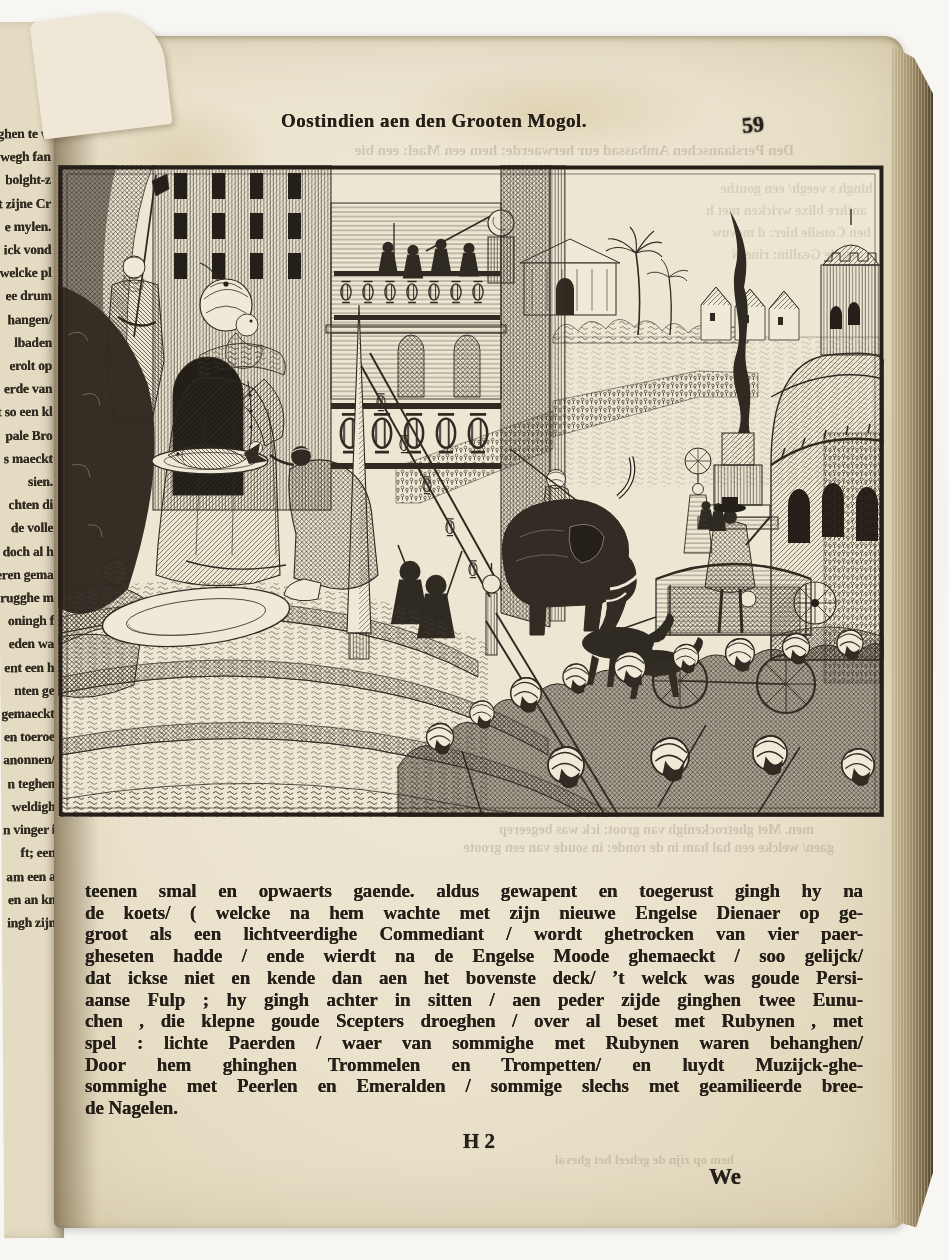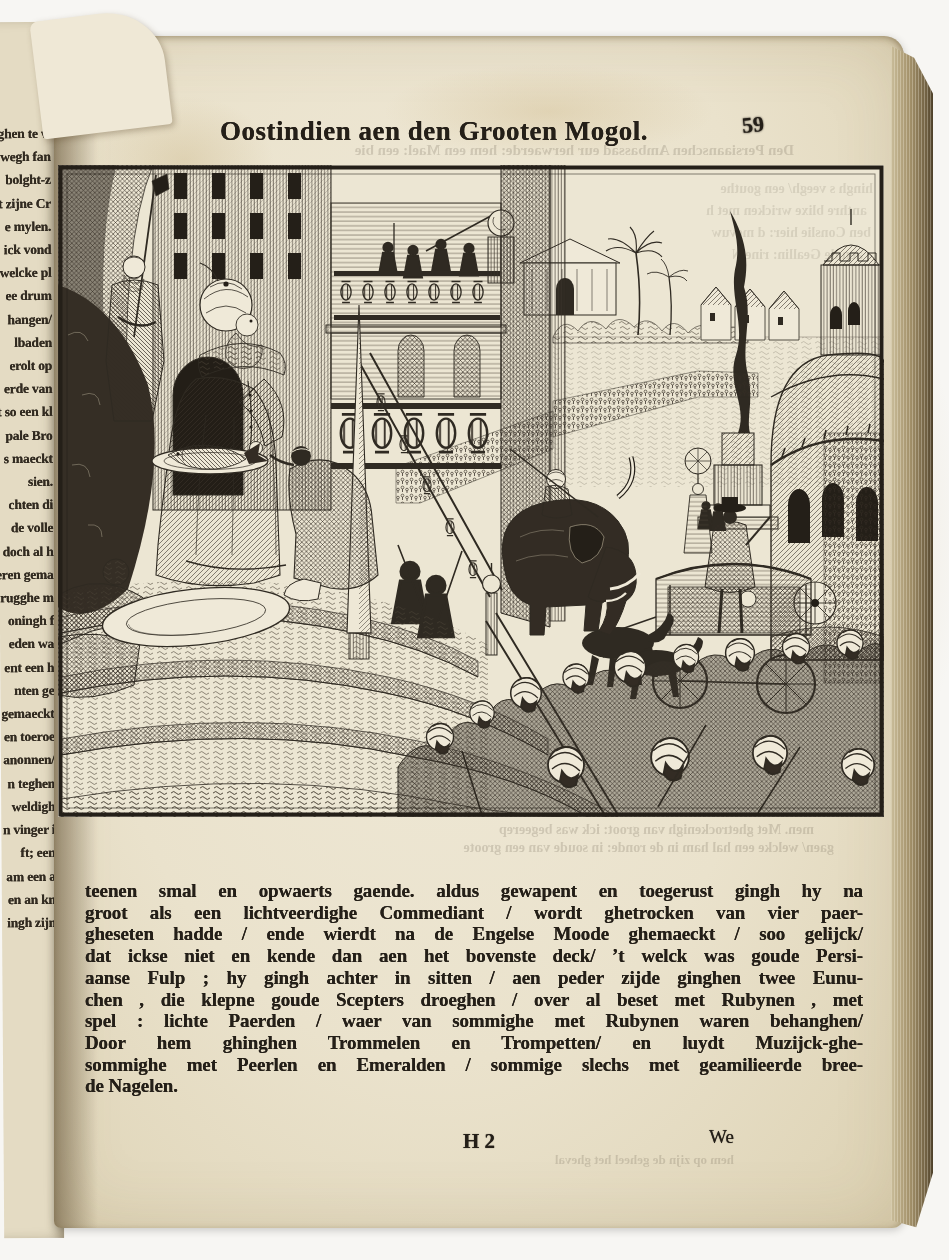--- a/index.html
+++ b/index.html
@@ -23,34 +23,34 @@
      background:repeating-linear-gradient(90deg,rgba(255,250,235,.28) 0 1px,transparent 1px 3px);}
   
   .page{left:54px;top:36px;width:850px;height:1192px;
      background:radial-gradient(ellipse at 45% 38%,#f0ead9 0%,#eae2cc 55%,#dcd1b2 100%);
      border-radius:5px 20px 12px 7px;
      box-shadow:0 2px 8px rgba(0,0,0,.2), inset 0 0 70px rgba(120,95,50,.16),
         inset 0 4px 8px -3px rgba(100,80,40,.45), inset -4px 0 8px -3px rgba(100,80,40,.4);}
   .page:before{content:"";position:absolute;left:0;top:0;bottom:0;width:44px;border-radius:5px 0 0 7px;
      background:linear-gradient(90deg,rgba(80,62,34,.5),rgba(80,62,34,0));}
   .stain{border-radius:50%;pointer-events:none;}
-  .header{left:0;right:90px;top:80px;text-align:center;font-weight:bold;font-size:27px;
+  .header{left:0;right:90px;top:74px;text-align:center;font-weight:bold;font-size:19px;
      letter-spacing:.5px;color:#241f18;text-shadow:0 0 .6px #241f18;}
   .pageno{left:688px;top:76px;font-weight:bold;font-size:22px;color:#241f18;
      text-shadow:0 0 2px #241f18;transform:rotate(-6deg);}
   .mirror{transform:scaleX(-1);filter:blur(.6px);opacity:.2;color:#5a5040;font-weight:bold;
      white-space:nowrap;overflow:hidden;}
   .engraving{left:4px;top:129px;width:826px;height:652px;}
   .textblock{left:31px;top:822px;width:778px;color:#241f18;margin-top:22px;}
   .bline{font-weight:bold;font-size:19px;line-height:21.7px;white-space:nowrap;
      text-align:justify;text-align-last:justify;text-shadow:0 0 .5px #241f18;letter-spacing:-.1px;}
   .bline:last-child{text-align-last:left;}
   .sig{left:0;right:0;top:1093px;text-align:center;font-weight:bold;font-size:21px;color:#241f18;
      text-shadow:0 0 .8px #241f18;}
-  .catch{left:655px;top:1090px;font-weight:normal;font-size:19px;color:#241f18;text-shadow:0 0 .8px #241f18;}
+  .catch{left:655px;top:1128px;font-weight:bold;font-size:23px;color:#241f18;text-shadow:0 0 .8px #241f18;}
 </style>
 </head>
 <body>
 
 <div class="abs facing">
   <div class="frag-col">
       <div class="frag">ghen te w</div>
       <div class="frag">wegh fan</div>
       <div class="frag">bolght-z</div>
       <div class="frag">t zijne Cr</div>
@@ -438,20 +438,21 @@
 
     <rect x="2.5" y="2.5" width="821" height="647" fill="none" stroke="#241f18" stroke-width="4"></rect>
     <rect x="9" y="9" width="808" height="634" fill="none" stroke="#241f18" stroke-width="0.9" opacity=".6"></rect>
   </svg>
 
   <div class="abs mirror" style="left:60px;top:786px;width:700px;font-size:14px;">men. Met ghetrockenigh van groot: ick was begeerep</div>
   <div class="abs mirror" style="left:40px;top:804px;width:740px;font-size:14px;">gaen/ welcke een hal ham in de ronde: in soude van een groote</div>
 
   <div class="abs textblock">
       <div class="bline">teenen smal en opwaerts gaende.  aldus gewapent en toegerust gingh hy na</div>
+      <div class="bline">de koets/  ( welcke na hem wachte met zijn nieuwe Engelse Dienaer op ge-</div>
       <div class="bline">groot als een lichtveerdighe Commediant /  wordt ghetrocken van vier paer-</div>
       <div class="bline">gheseten hadde /  ende wierdt na de Engelse Moode ghemaeckt /  soo gelijck/</div>
       <div class="bline">dat ickse niet en kende dan aen het bovenste deck/  ’t welck was goude Persi-</div>
       <div class="bline">aanse Fulp ;  hy gingh achter in sitten /  aen peder zijde ginghen twee Eunu-</div>
       <div class="bline">chen ,  die klepne goude Scepters droeghen /  over al beset met Rubynen ,  met</div>
       <div class="bline">spel :  lichte Paerden /  waer van sommighe met Rubynen waren behanghen/</div>
       <div class="bline">Door hem ghinghen Trommelen en Trompetten/  en luydt Muzijck-ghe-</div>
       <div class="bline">sommighe met Peerlen en Emeralden /  sommige slechs met geamilieerde bree-</div>
       <div class="bline">de Nagelen.</div>
     </div>

